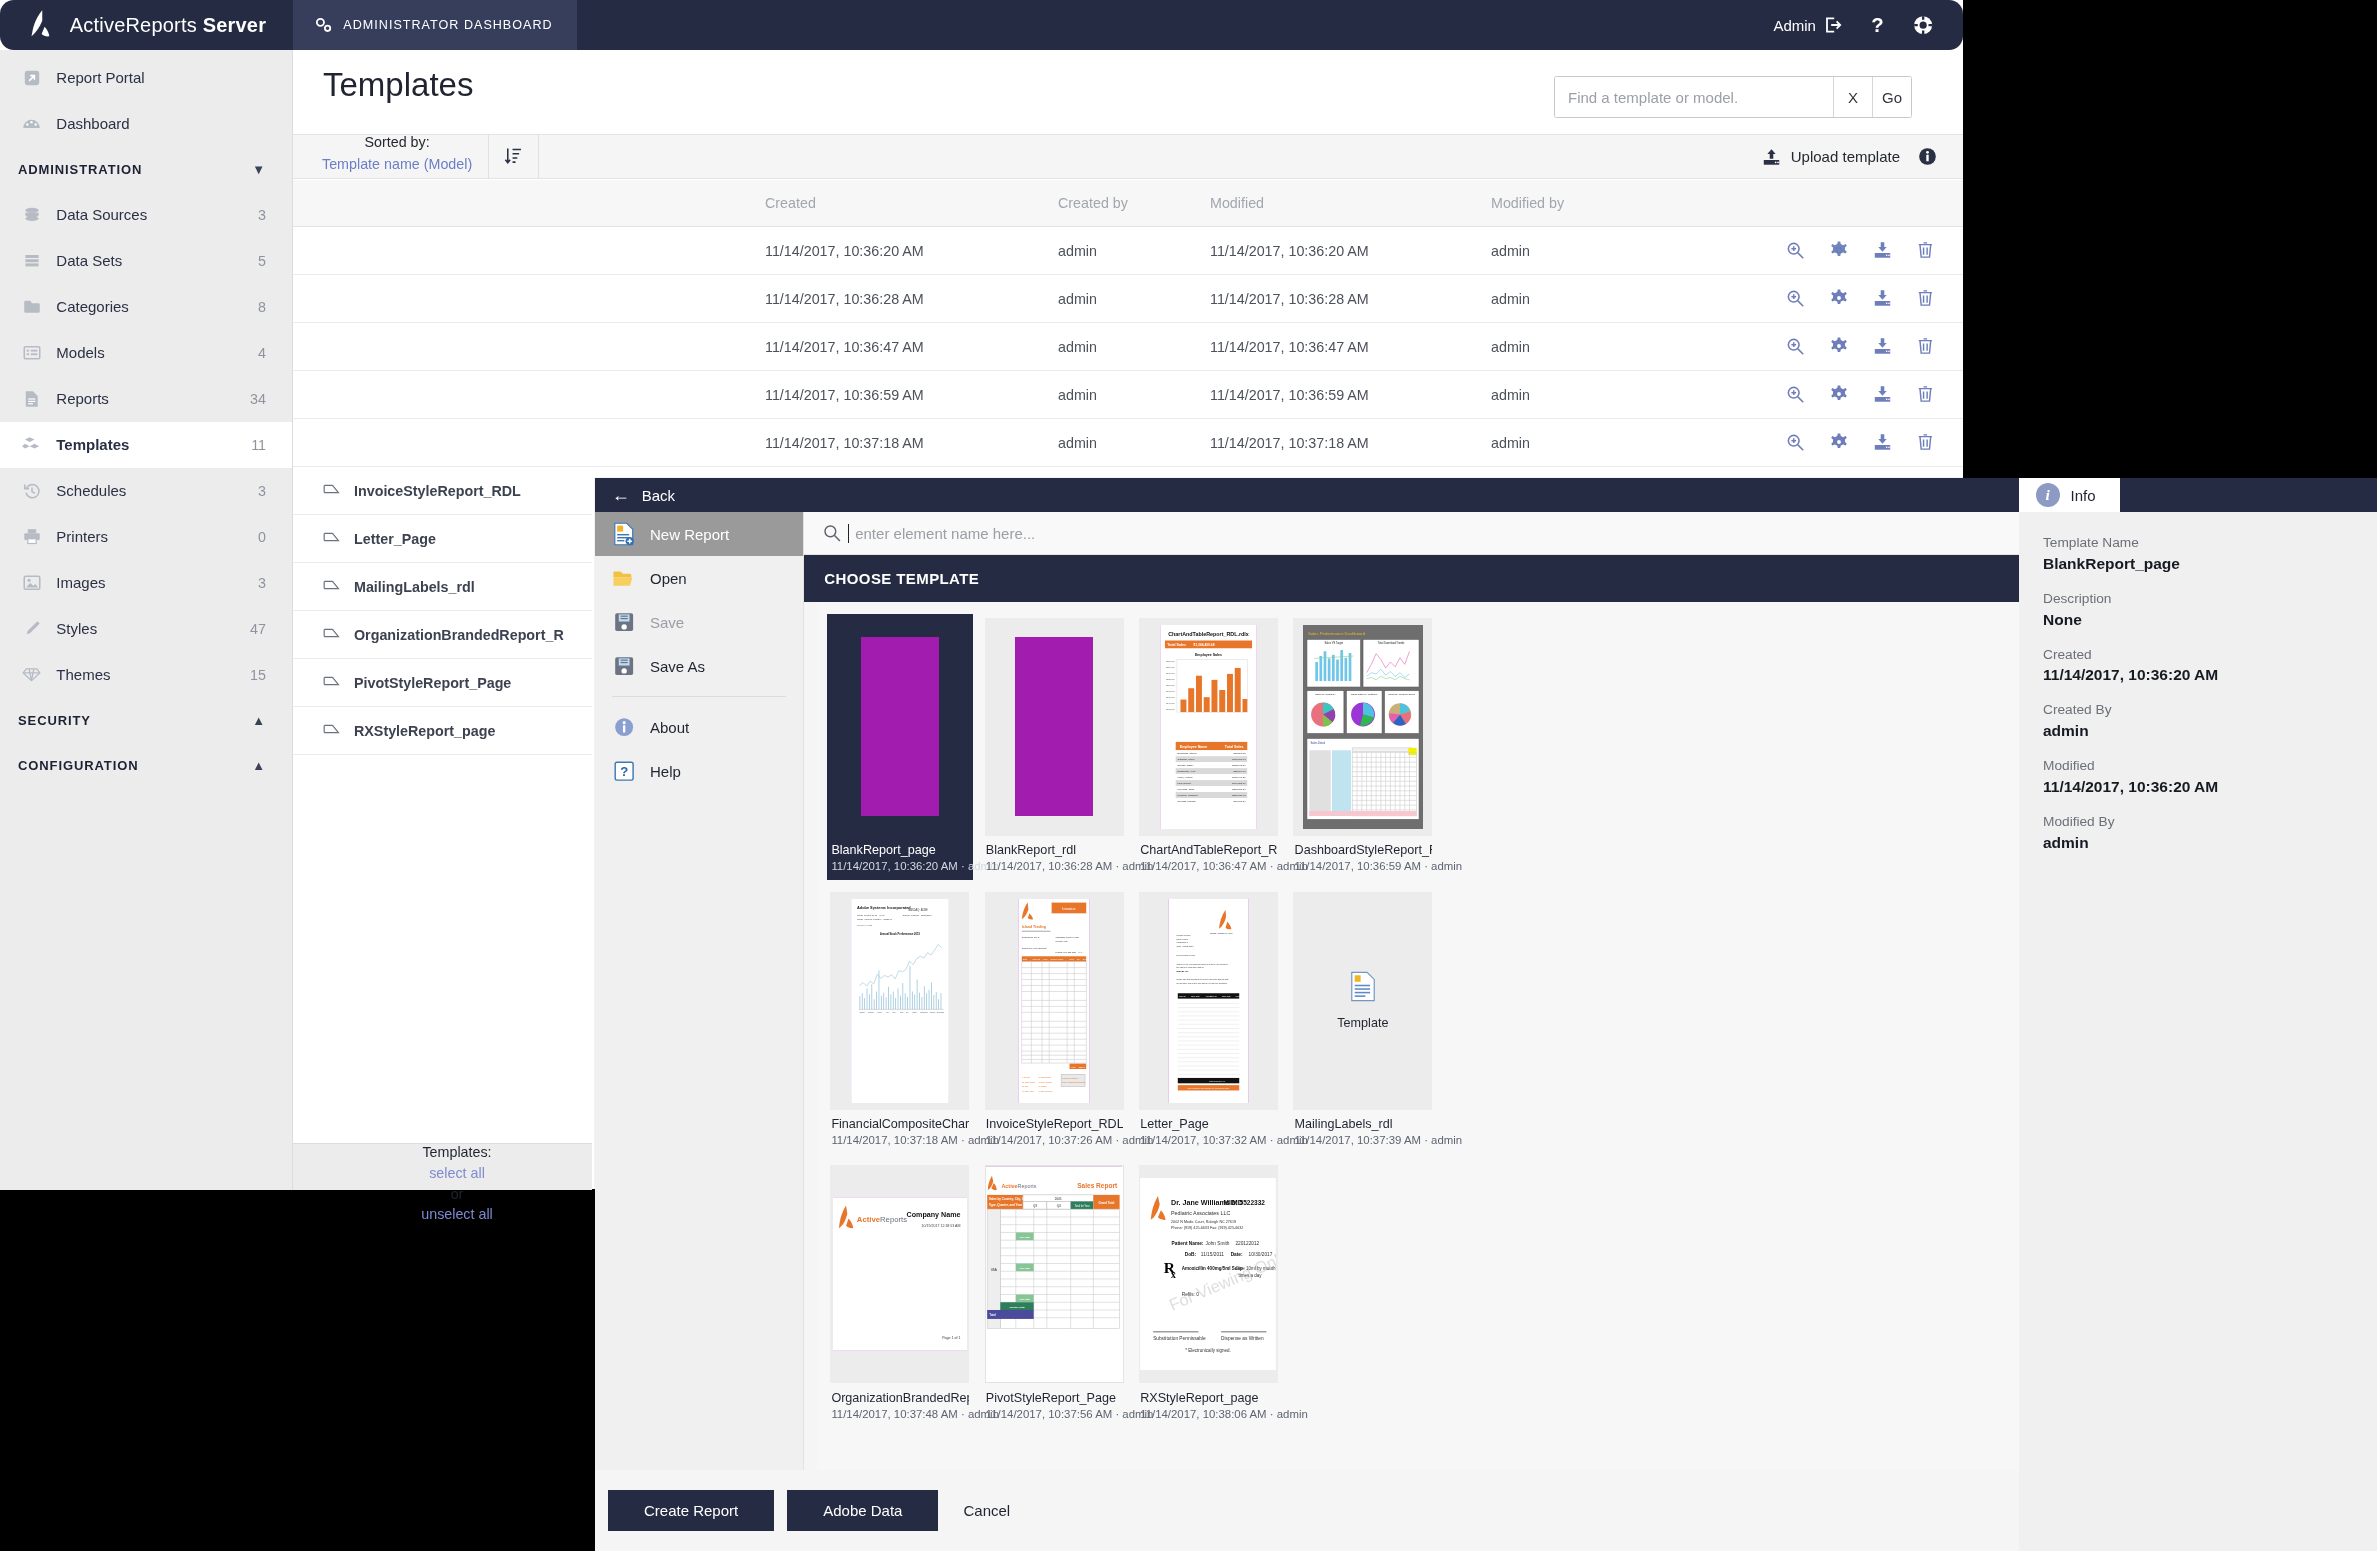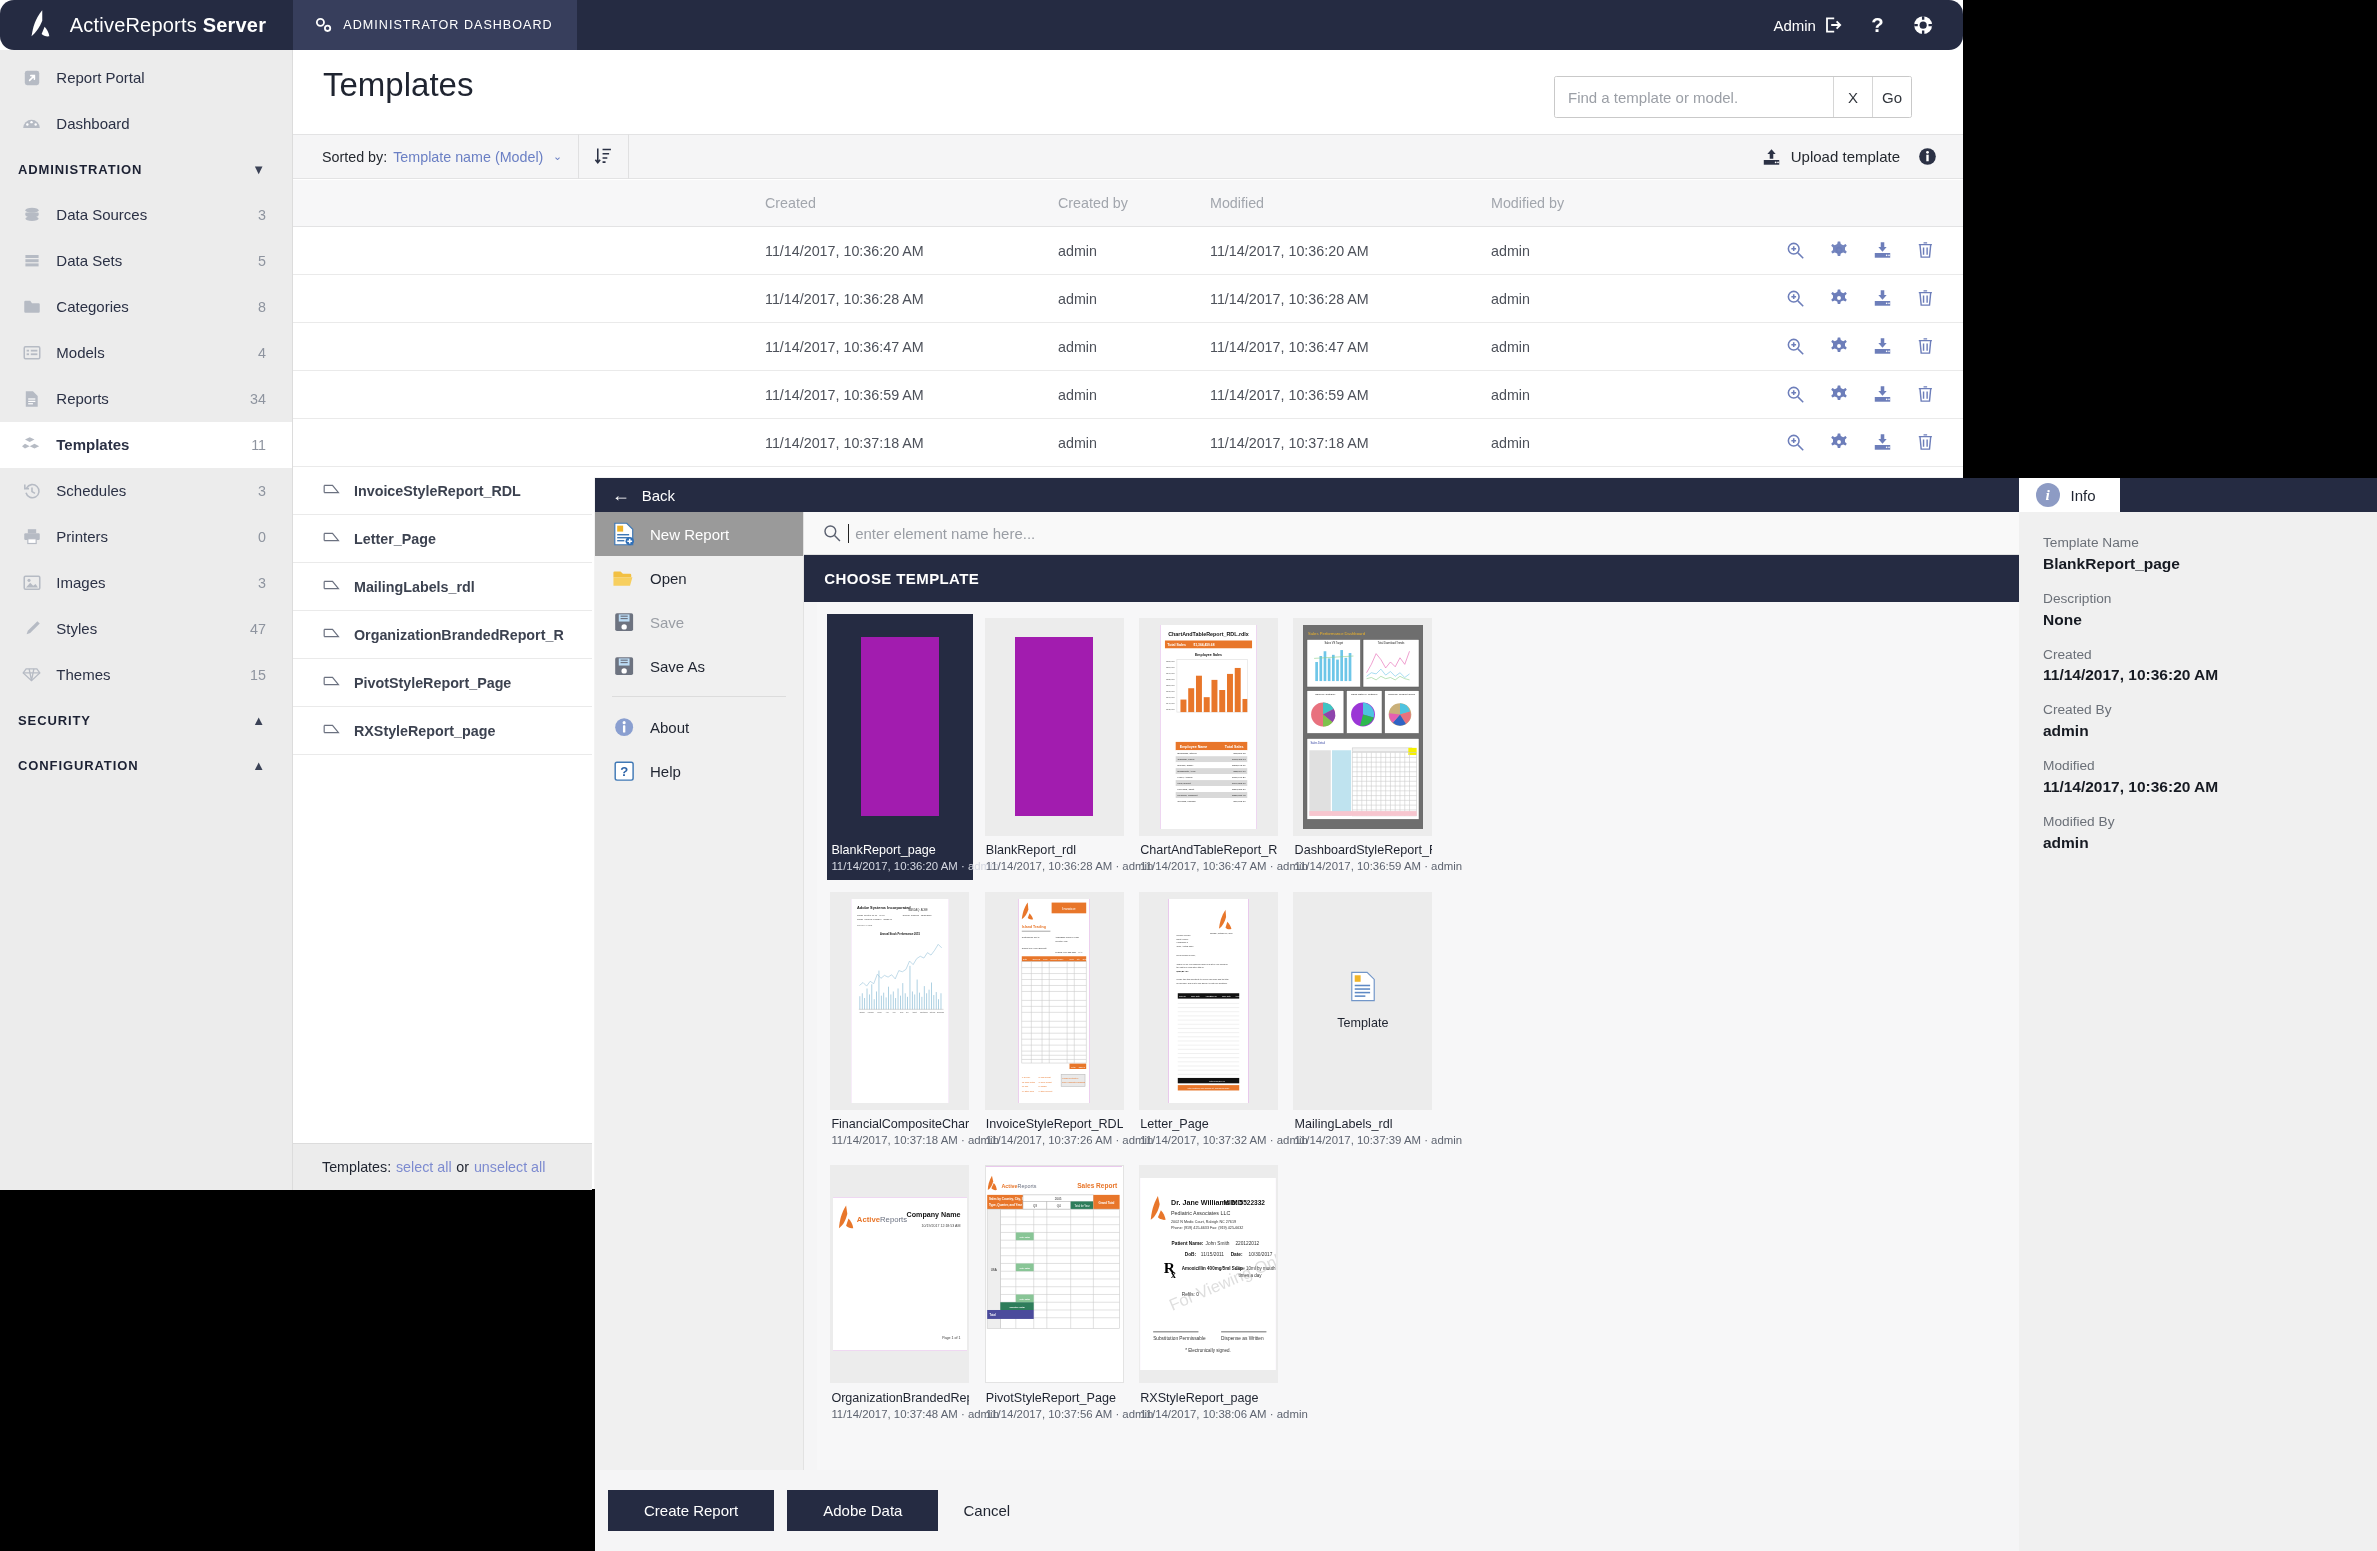--- a/index.html
+++ b/index.html
@@ -41,21 +41,21 @@
   
   .page-head { position:absolute; left:293px; top:50px; width:1670px; height:60px; background:#fff; }
   .page-title { position:absolute; left:323px; top:66px; font-size:33px; color:#1f2430; font-weight:400; }
   .searchwrap { position:absolute; right:51px; top:76px; display:flex; height:42px; border:0.6px solid #c9c9c9; border-radius:2.4px; overflow:hidden; background:#fff; }
   .searchwrap input { width:278px; border:none; outline:none; padding:0 13px; font-size:15px; color:#55595f; font-family:inherit; background:#fff; }
   .searchwrap input::placeholder { color:#9b9fa6; }
   .sbtn { width:39px; display:flex; align-items:center; justify-content:center; font-size:15px; color:#32363d; border-left:0.6px solid #d6d6d6; cursor:pointer; background:#fff; }
 
   
   .toolbar { position:absolute; left:293px; top:134px; width:1670px; height:45px; background:#f5f5f6; border-top:0.6px solid #e3e3e4; border-bottom:0.6px solid #e3e3e4; display:flex; align-items:center; }
-  .sortedby { display:flex; align-items:center; gap:6px; padding:0 15.5px 0 29px; height:45px; border-right:0.6px solid #e0e0e1; font-size:14.3px; color:#24282f; }
+  .sortedby { display:flex; align-items:center; gap:6px; padding:0 15.5px 0 29px; height:45px; border-right:0.6px solid #e0e0e1; font-size:14.3px; color:#24282f;flex-direction:column; }
   .sortedby .lnk { color:#6a7fc4; }
   .sortedby .car { font-size:10.8px; color:#6a7fc4; margin-left:3.6px;}
   .sorticon { width:50px; height:45px; display:flex; align-items:center; justify-content:center; border-right:0.6px solid #e0e0e1; }
   .tb-right { margin-left:auto; display:flex; align-items:center; gap:18px; padding-right:26px; font-size:15px; color:#24282f; }
   .tb-right .up { display:flex; align-items:center; gap:9.6px; cursor:pointer; }
 
   
   .tbl { position:absolute; left:293px; top:180px; width:1670px; }
   .tbl-head { display:flex; height:47px; align-items:center; background:#f7f7f8; border-bottom:0.6px solid #e3e3e4; font-size:14.3px; color:#a2a6ad; }
   .c-tpl   { width:472px; padding-left:30px; }
@@ -67,21 +67,21 @@
   .tbl-row .c-tpl { display:flex; align-items:center; gap:12px; font-weight:700; color:#3c4250; }
   .tpl-ico { width:19px; height:15.5px; flex:0 0 19px; }
   .row-actions { margin-left:auto; display:flex; gap:23px; padding-right:27.5px; }
   .row-actions .ra { width:20.3px; height:20.3px; color:#6d7eba; display:flex; align-items:center; justify-content:center; cursor:pointer; }
 
   
   .namecol { position:absolute; left:293px; top:180px; width:299px; }
   .namecol .nrow { height:48px; display:flex; align-items:center; gap:12px; padding-left:30px; border-bottom:0.6px solid #eaeaea; background:#fff; font-size:14.3px; font-weight:700; color:#3c4250; white-space:nowrap; overflow:hidden; }
   .namecol .nhead { height:47px; background:#f7f7f8; border-bottom:0.6px solid #e3e3e4; display:flex; align-items:center; padding-left:30px; font-size:14.3px; color:#a2a6ad; font-weight:400; }
 
-  .selectbar { position:absolute; left:293px; top:1143px; width:299px; height:47px; background:#ececec; border-top:0.6px solid #dcdcdc; display:flex; align-items:center; padding-left:29px; font-size:14.3px; color:#1f2430; gap:4.8px;}
+  .selectbar { position:absolute; left:293px; top:1143px; width:299px; height:47px; background:#ececec; border-top:0.6px solid #dcdcdc; display:flex; align-items:center; padding-left:29px; font-size:14.3px; color:#1f2430; gap:4.8px;flex-direction:column;}
   .selectbar a { color:#7d8bd0; text-decoration:none; cursor:pointer; }
 
   
   .modal { position:absolute; left:595px; top:478px; width:1783px; height:1073px; background:#f5f5f6; box-shadow:0 0 0 0.6px rgba(0,0,0,.08); }
   .modal-topbar { position:absolute; left:0; top:0; width:1783px; height:34px; background:#252b42; display:flex; align-items:center; gap:14.3px; padding-left:16.7px; }
   .modal-topbar .back { color:#fff; font-size:15px; display:flex; align-items:center; gap:12px; cursor:pointer; }
   .arrow-left { font-size:18px; line-height:1; }
 
   .modal-body { position:absolute; left:0; top:34px; width:1783px; height:1039px; display:flex; }
   .mm-left { width:209px; background:#f0f0f0; border-right:0.6px solid #e2e2e2; padding-top:0; }

